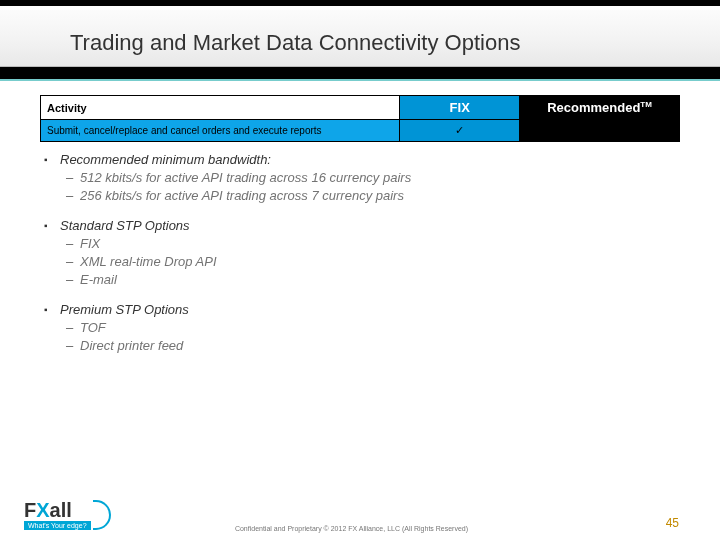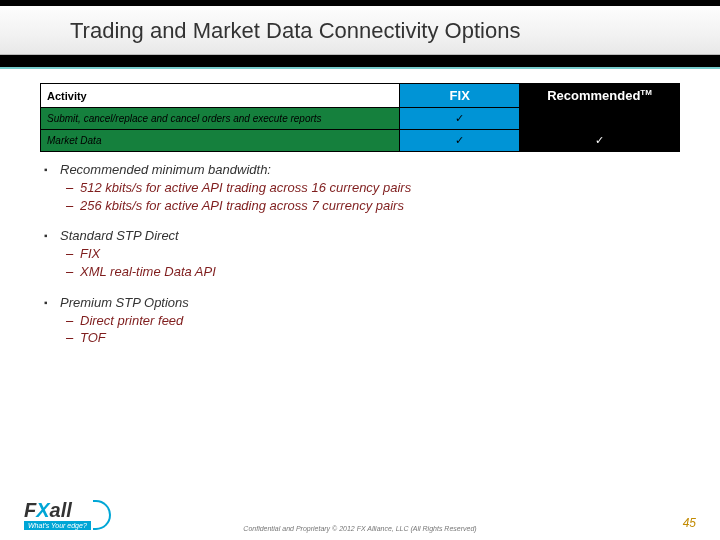--- a/index.html
+++ b/index.html
@@ -1,37 +1,37 @@
 <!DOCTYPE html>
 <html><head>
 <meta charset="utf-8">
 <style>
   * { box-sizing: border-box; margin: 0; padding: 0; }
   body { width: 720px; height: 540px; font-family: Arial, sans-serif; background: #fff; position: relative; overflow: hidden; }
   .topbar { height: 6px; background: #000; }
-  .header { background: linear-gradient(to bottom, #fdfdfd 0%, #f2f2f2 60%, #e8e8e8 100%); padding: 12px 0 10px 70px; border-bottom: 1px solid #bbb; }
+  .header { background: linear-gradient(to bottom, #fdfdfd 0%, #f2f2f2 60%, #e8e8e8 100%); padding: 24px 0 10px 70px; border-bottom: 1px solid #bbb; }
   .header h1 { font-size: 22px; font-weight: normal; color: #333; }
   .blackbar { height: 14px; background: #000; border-bottom: 2px solid #7cc; }
   .content { padding: 14px 40px 0 40px; }
   table { border-collapse: collapse; width: 640px; margin-bottom: 10px; }
   th, td { border: 1px solid #000; font-size: 11px; padding: 4px 6px; vertical-align: middle; }
   th.activity { text-align: left; background: #fff; width: 360px; font-weight: bold; }
   th.fix { background: #0094d6; color: #fff; text-align: center; width: 120px; font-weight: bold; font-size: 13px; }
   th.acc { background: #000; color: #fff; text-align: center; width: 160px; font-weight: bold; font-size: 13px; }
-  td.label { background: #15803d; font-size: 10px; font-style: italic; }
+  td.label { background: #0ea5e9; font-size: 10px; }
   td.fixcell { background: #0094d6; text-align: center; color: #000; }
   td.acccell { background: #000; text-align: center; color: #fff; }
   .check { font-size: 11px; }
   .bullets { padding-left: 8px; font-style: italic; }
   .bullets > li { list-style: none; font-size: 13px; color: #333; margin-bottom: 14px; position: relative; padding-left: 12px; }
   .bullets > li::before { content: "▪"; position: absolute; left: -4px; top: 2px; font-size: 10px; color: #333; }
   .sub { margin: 2px 0 0 6px; }
-  .sub li { list-style: none; font-size: 13px; color: #7f1d1d; position: relative; padding-left: 14px; line-height: 1.35; }
+  .sub li { list-style: none; font-size: 13px; color: #737373; position: relative; padding-left: 14px; line-height: 1.35; }
   .sub li::before { content: "–"; position: absolute; left: 0; top: 0; }
-  .footer { position: absolute; bottom: 0; left: 0; right: 0; height: 46px; font-style: italic; }
+  .footer { position: absolute; bottom: 0; left: 0; right: 17px; height: 46px; }
   .logo { position: absolute; left: 24px; bottom: 10px; display: flex; align-items: flex-end; }
   .logo-mark { display: flex; flex-direction: column; align-items: flex-start; }
   .logo-text { font-size: 20px; font-weight: bold; color: #333; line-height: 1; }
   .logo-text .x { color: #00a6d6; }
   .tag { font-size: 7px; color: #fff; background: #00a6d6; padding: 1px 4px; margin-top: 1px; display: inline-block; }
   .arc { width: 18px; height: 30px; border: 2px solid #00a6d6; border-left: none; border-radius: 0 20px 20px 0; margin-left: 2px; align-self: center; }
   .conf { position: absolute; bottom: 8px; left: 0; right: 0; text-align: center; font-size: 7px; color: #777; }
   .pagenum { position: absolute; right: 24px; bottom: 10px; font-size: 12px; color: #c28a00; }
   sup.tm { font-size: 8px; vertical-align: super; }
 </style>
@@ -52,48 +52,44 @@
       <th class="fix">FIX</th>
       <th class="acc">
         <span>Recommended</span><sup class="tm">TM</sup>
       </th>
     </tr>
     <tr>
       <td class="label">Submit, cancel/replace and cancel orders and execute reports</td>
       <td class="fixcell"><span class="check">✓</span></td>
       <td class="acccell"><span class="check"></span></td>
     </tr>
-    <tr>
-      <td class="label">Market Data</td>
-      <td class="fixcell"><span class="check">✓</span></td>
-      <td class="acccell"><span class="check">✓</span></td>
-    </tr>
   </tbody>
     </table>
 
   <ul class="bullets">
     <li>
       <span>Recommended minimum bandwidth:</span>
       <ul class="sub">
         <li>512 kbits/s for active API trading across 16 currency pairs</li>
         <li>256 kbits/s for active API trading across 7 currency pairs</li>
       </ul>
     </li>
     <li>
-      <span>Standard STP Direct</span>
+      <span>Standard STP Options</span>
       <ul class="sub">
         <li>FIX</li>
-        <li>XML real-time Data API</li>
+        <li>XML real-time Drop API</li>
+        <li>E-mail</li>
       </ul>
     </li>
     <li>
       <span>Premium STP Options</span>
       <ul class="sub">
+        <li>TOF</li>
         <li>Direct printer feed</li>
-        <li>TOF</li>
       </ul>
     </li>
   </ul>
 </div>
 
 <div class="footer">
   <div class="logo">
     <div class="logo-mark">
       <div class="logo-text">
         <span>F</span><span class="x">X</span><span>all</span>

